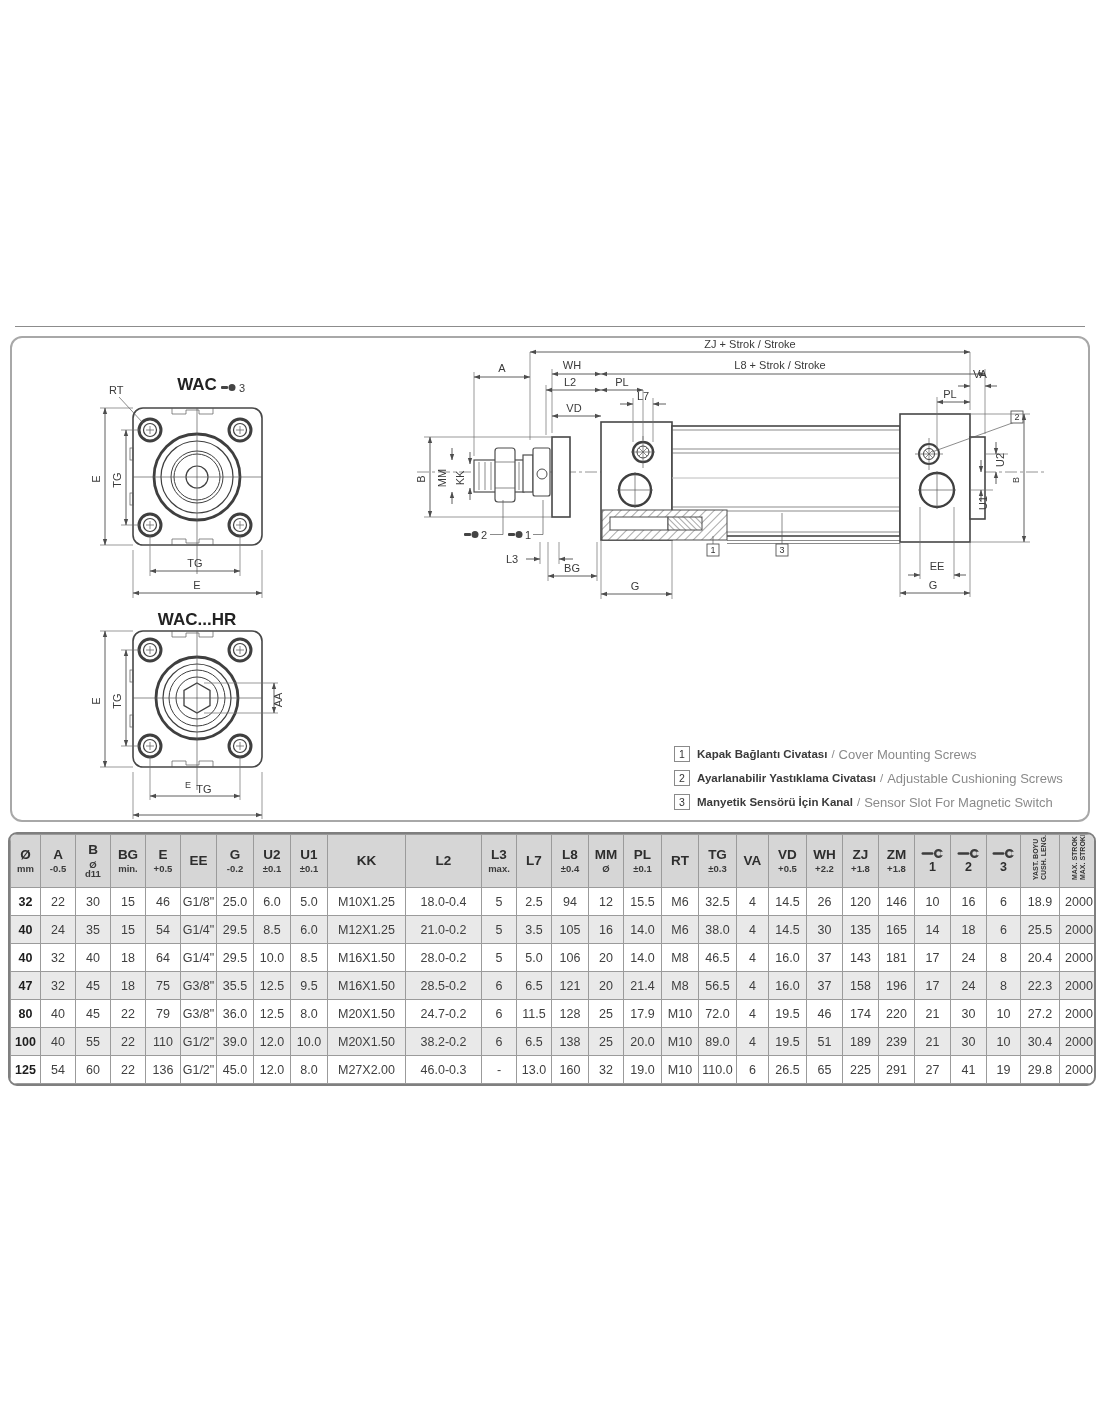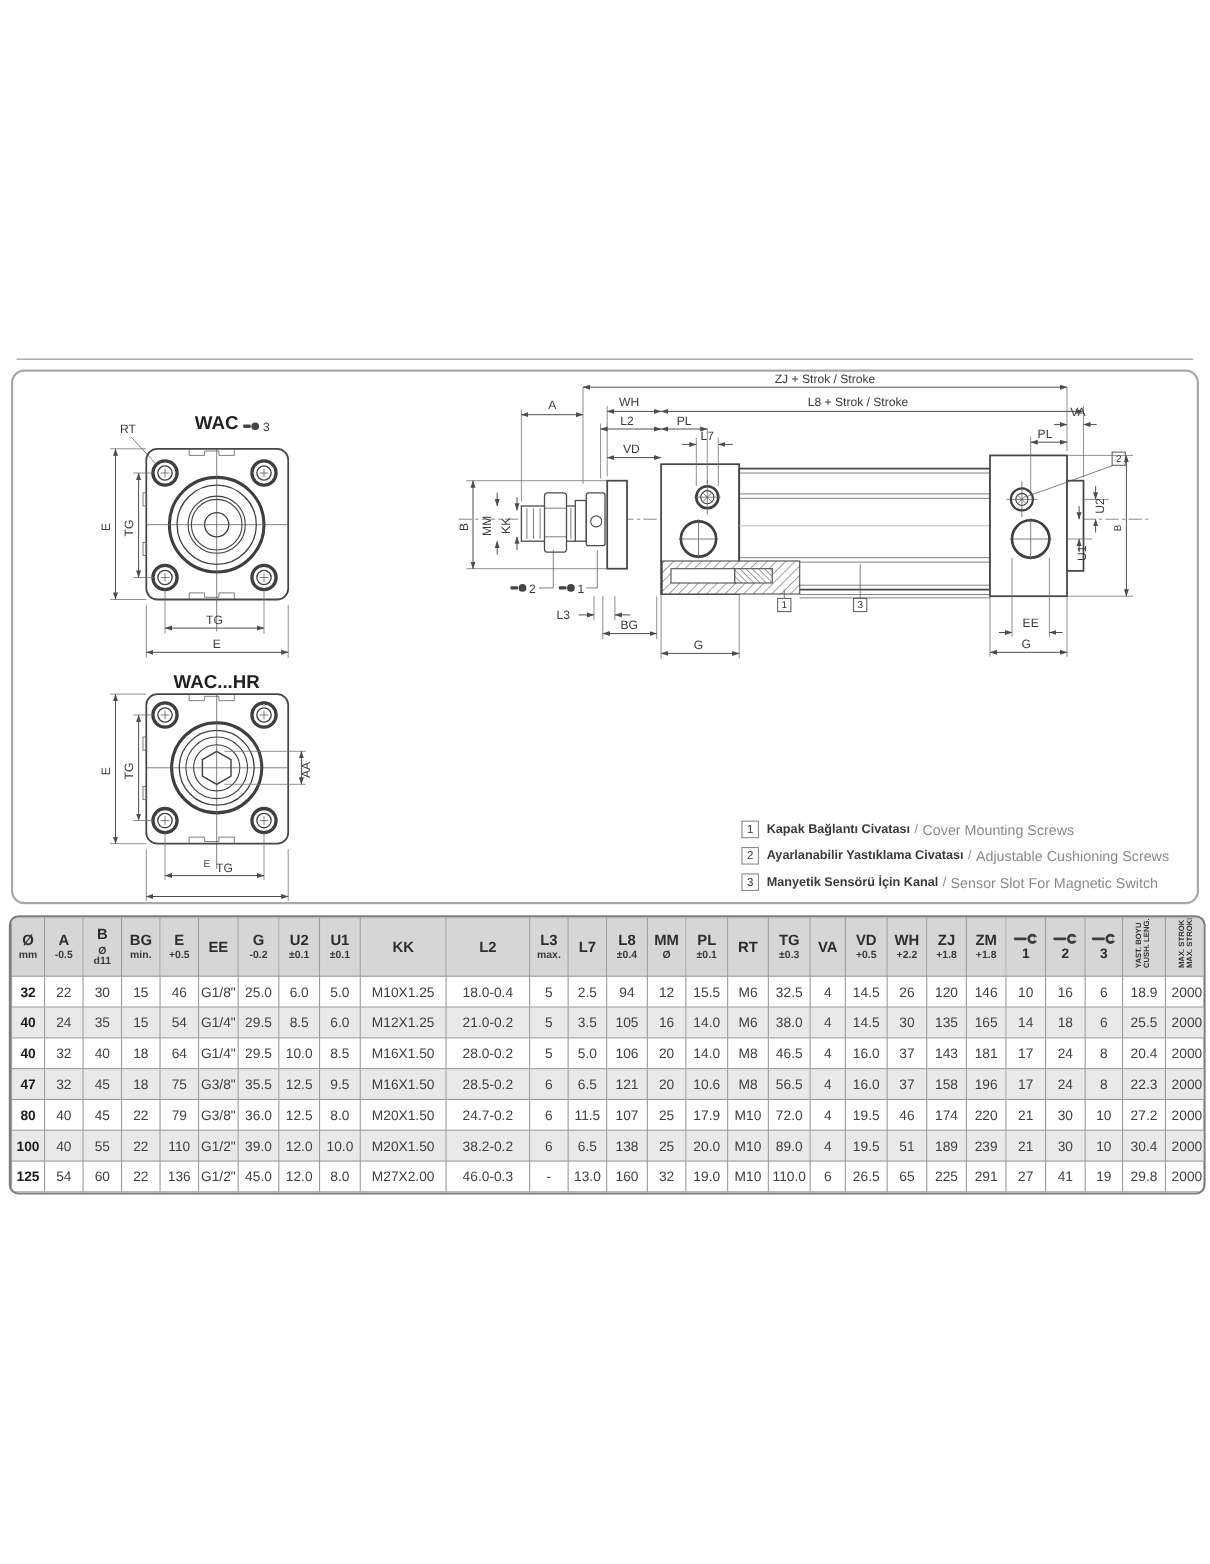--- a/index.html
+++ b/index.html
@@ -670,21 +670,21 @@
             <td>G3/8"</td>
             <td>35.5</td>
             <td>12.5</td>
             <td>9.5</td>
             <td>M16X1.50</td>
             <td>28.5-0.2</td>
             <td>6</td>
             <td>6.5</td>
             <td>121</td>
             <td>20</td>
-            <td>10.6</td>
+            <td>21.4</td>
             <td>M8</td>
             <td>56.5</td>
             <td>4</td>
             <td>16.0</td>
             <td>37</td>
             <td>158</td>
             <td>196</td>
             <td>17</td>
             <td>24</td>
             <td>8</td>
@@ -698,21 +698,21 @@
             <td>22</td>
             <td>79</td>
             <td>G3/8"</td>
             <td>36.0</td>
             <td>12.5</td>
             <td>8.0</td>
             <td>M20X1.50</td>
             <td>24.7-0.2</td>
             <td>6</td>
             <td>11.5</td>
-            <td>107</td>
+            <td>128</td>
             <td>25</td>
             <td>17.9</td>
             <td>M10</td>
             <td>72.0</td>
             <td>4</td>
             <td>19.5</td>
             <td>46</td>
             <td>174</td>
             <td>220</td>
             <td>21</td>

